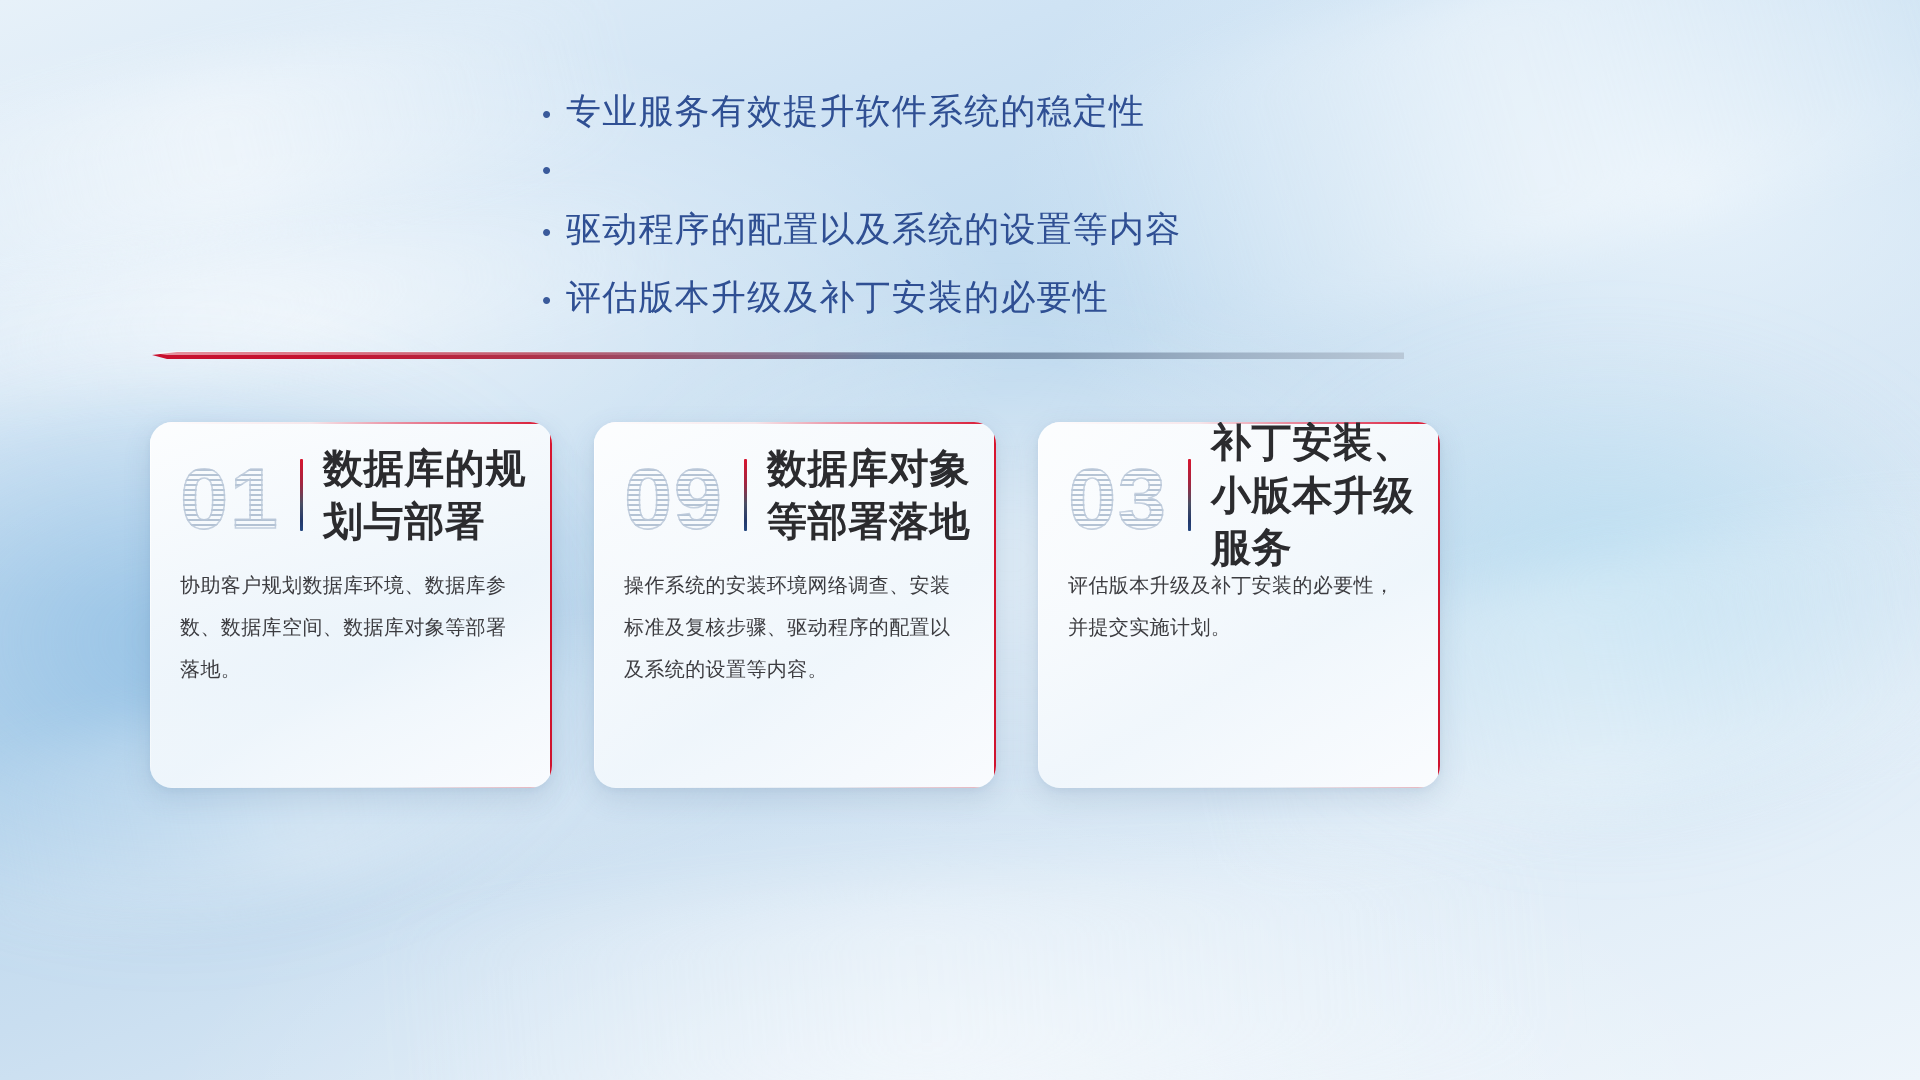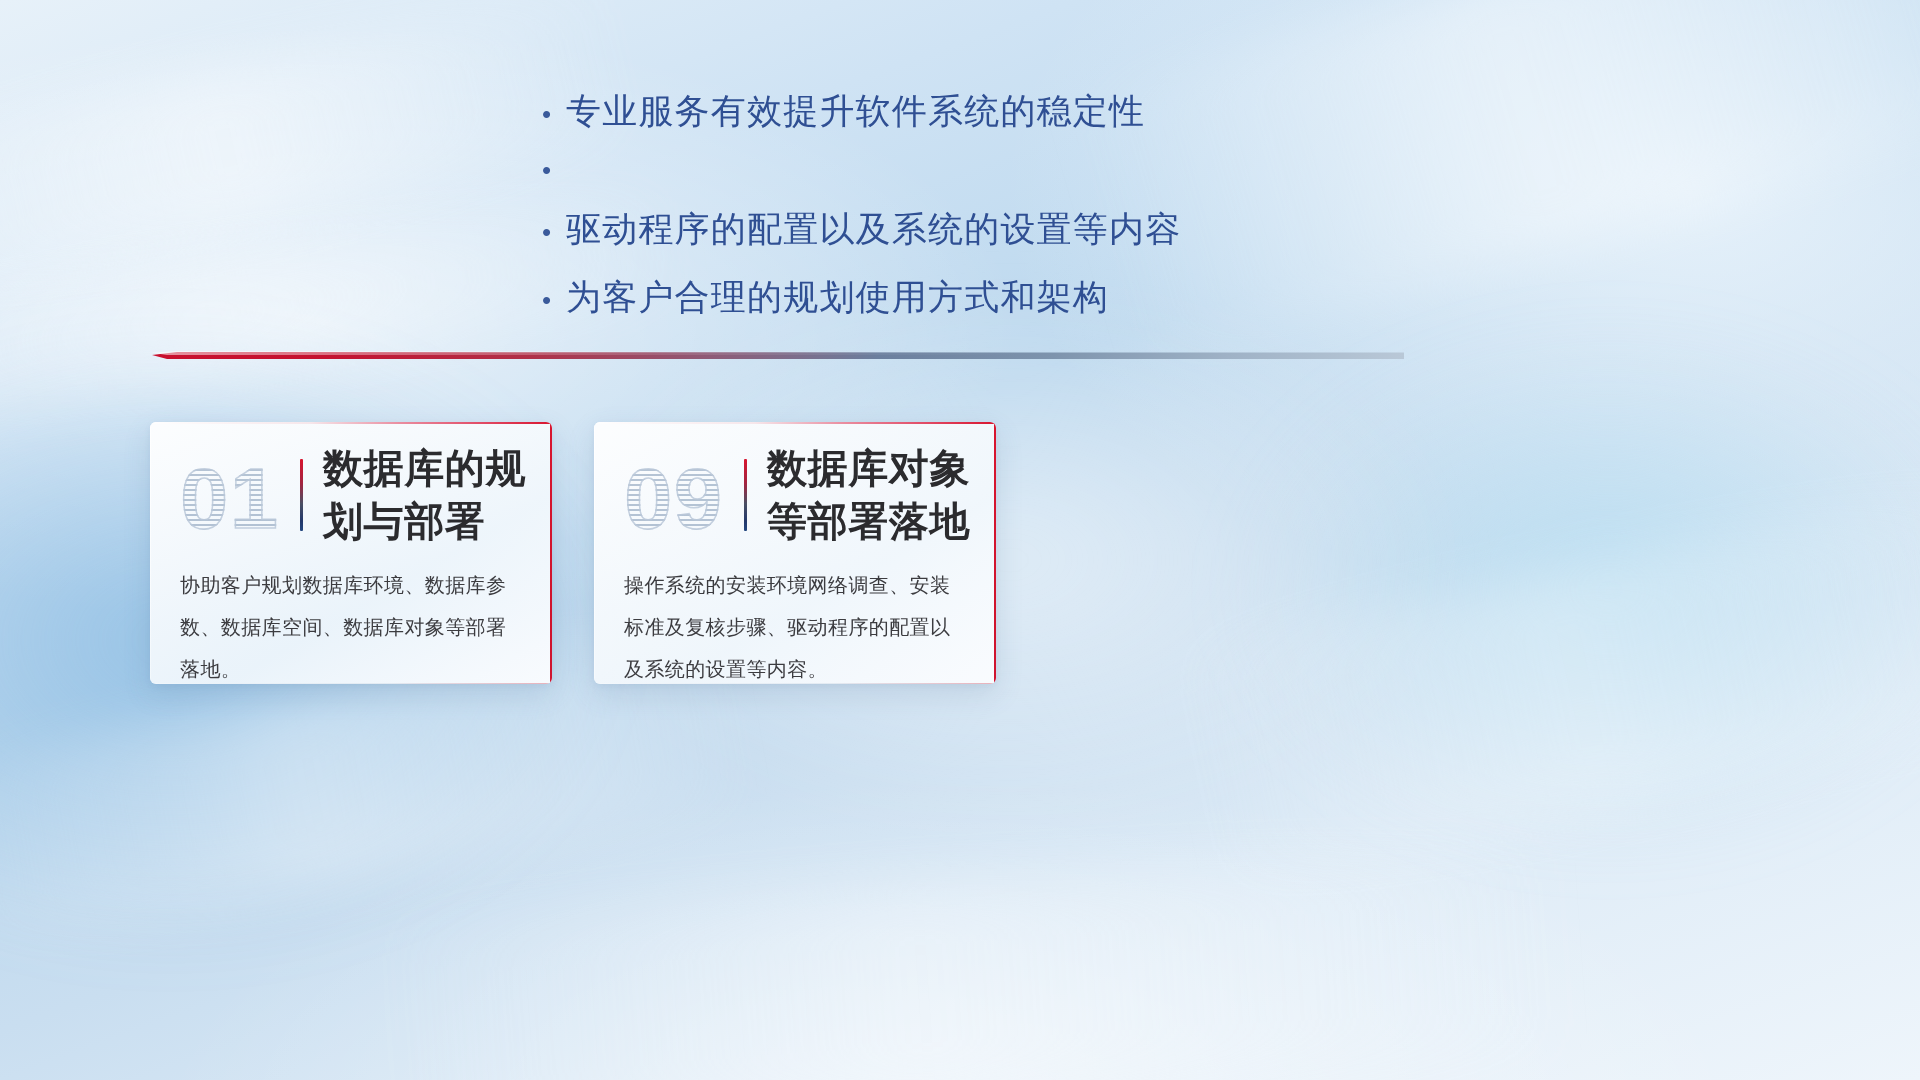--- a/index.html
+++ b/index.html
@@ -85,22 +85,22 @@
     clip-path:polygon(0% 42%, 2% 0%, 100% 8%, 100% 100%, 1.2% 100%);
   }
 
   
   #cards {
     position:absolute; left:150px; top:422px;
     display:flex; gap:42px;
   }
   .card {
     position:relative;
-    width:402px; height:262px;
-    border-radius:6px;
+    width:402px; height:366px;
+    border-radius:22px;
     background:linear-gradient(150deg,
       rgba(255,255,255,0.94) 0%,
       rgba(250,252,254,0.90) 35%,
       rgba(244,249,253,0.88) 62%,
       rgba(252,253,255,0.93) 100%);
     box-shadow:0 10px 28px rgba(80,110,150,0.16), 0 2px 6px rgba(80,110,150,0.08);
     overflow:hidden;
   }
   .card .edge-right {
     position:absolute; right:0; top:0; width:2px; height:100%;
@@ -198,21 +198,21 @@
   </div>
   <div class="bullet">
     <span class="bullet-dot">•</span>
   </div>
   <div class="bullet">
     <span class="bullet-dot">•</span>
     <span class="bullet-text">驱动程序的配置以及系统的设置等内容</span>
   </div>
   <div class="bullet">
     <span class="bullet-dot">•</span>
-    <span class="bullet-text">为客户合理的规划使用方式和架构</span>
+    <span class="bullet-text">评估版本升级及补丁安装的必要性</span>
   </div>
 </div>
 
 <div id="divider">
   <div class="bar"></div>
   <div class="shine"></div>
 </div>
 
 <div id="cards">
 
@@ -235,14 +235,26 @@
     <div class="edge-left"></div>
     <div class="edge-bottom"></div>
     <div class="card-head">
       <div class="card-num">09</div>
       <div class="card-rule"></div>
       <div class="card-title">数据库对象等部署落地</div>
     </div>
     <div class="card-body">操作系统的安装环境网络调查、安装标准及复核步骤、驱动程序的配置以及系统的设置等内容。</div>
   </div>
 
+  <div class="card">
+    <div class="edge-top"></div>
+    <div class="edge-right"></div>
+    <div class="edge-left"></div>
+    <div class="edge-bottom"></div>
+    <div class="card-head">
+      <div class="card-num">03</div>
+      <div class="card-rule"></div>
+      <div class="card-title">补丁安装、小版本升级服务</div>
+    </div>
+    <div class="card-body">评估版本升级及补丁安装的必要性，并提交实施计划。</div>
+  </div>
 
 </div>
 
 </body></html>

